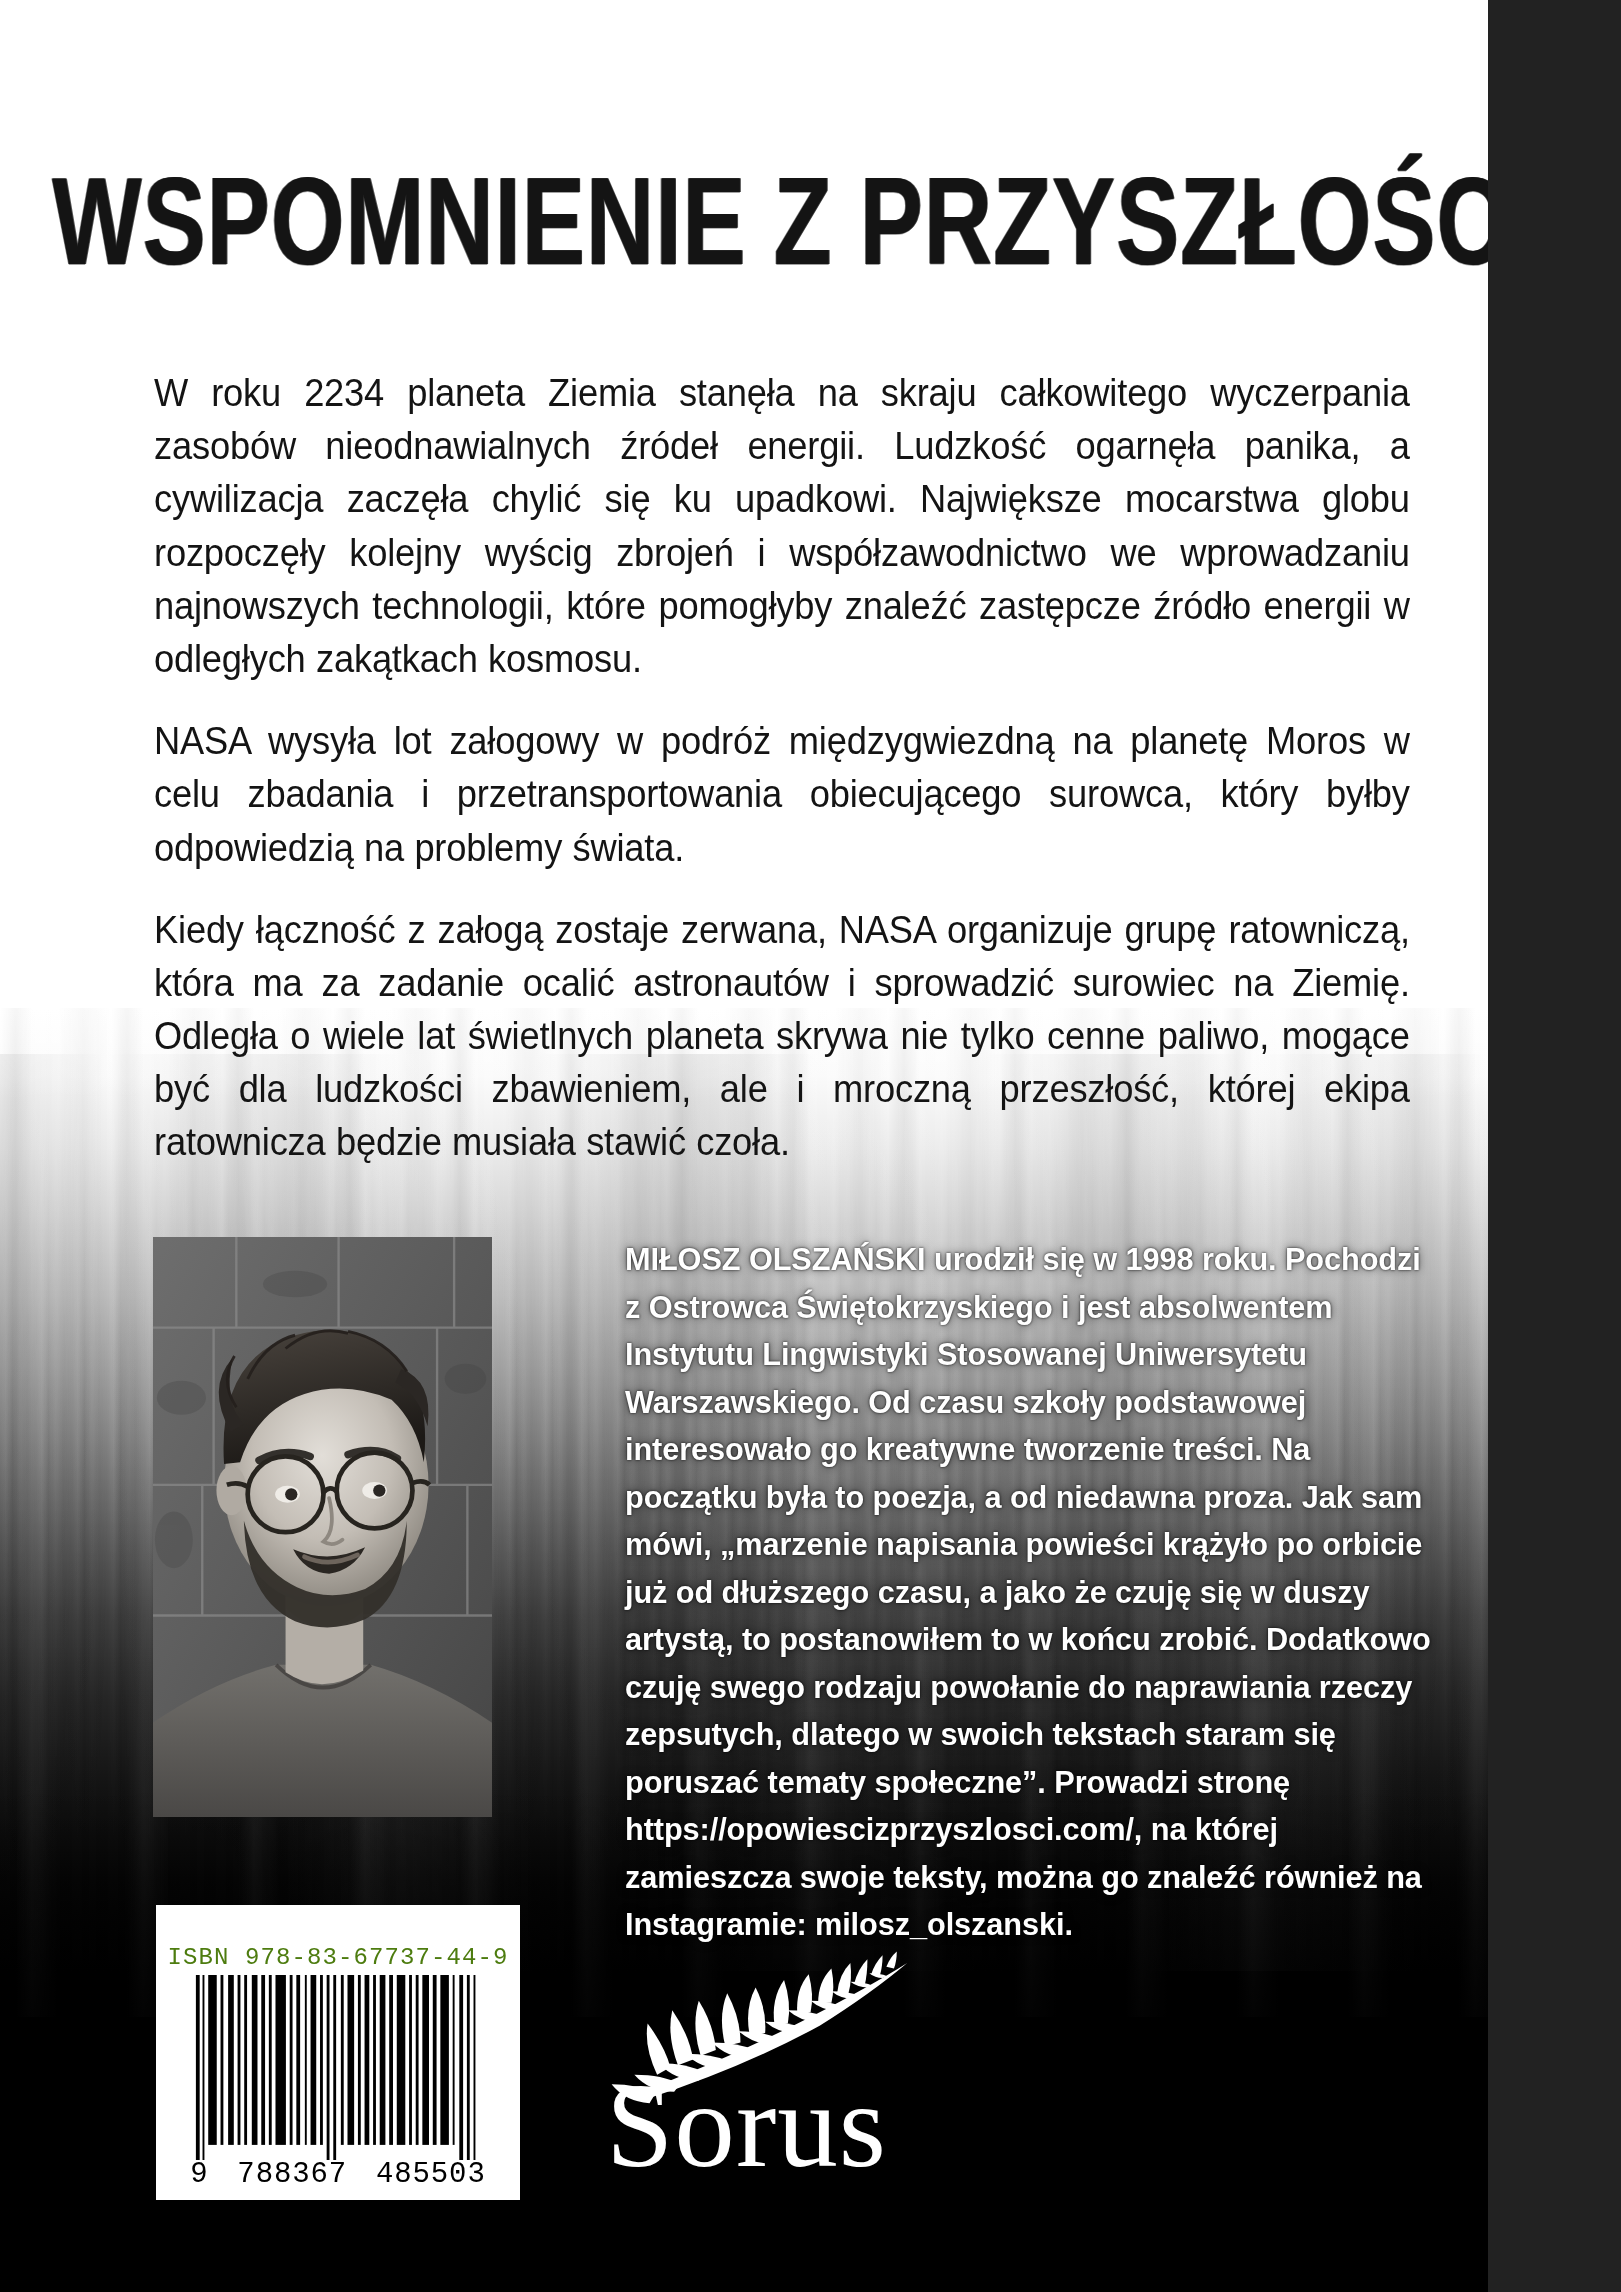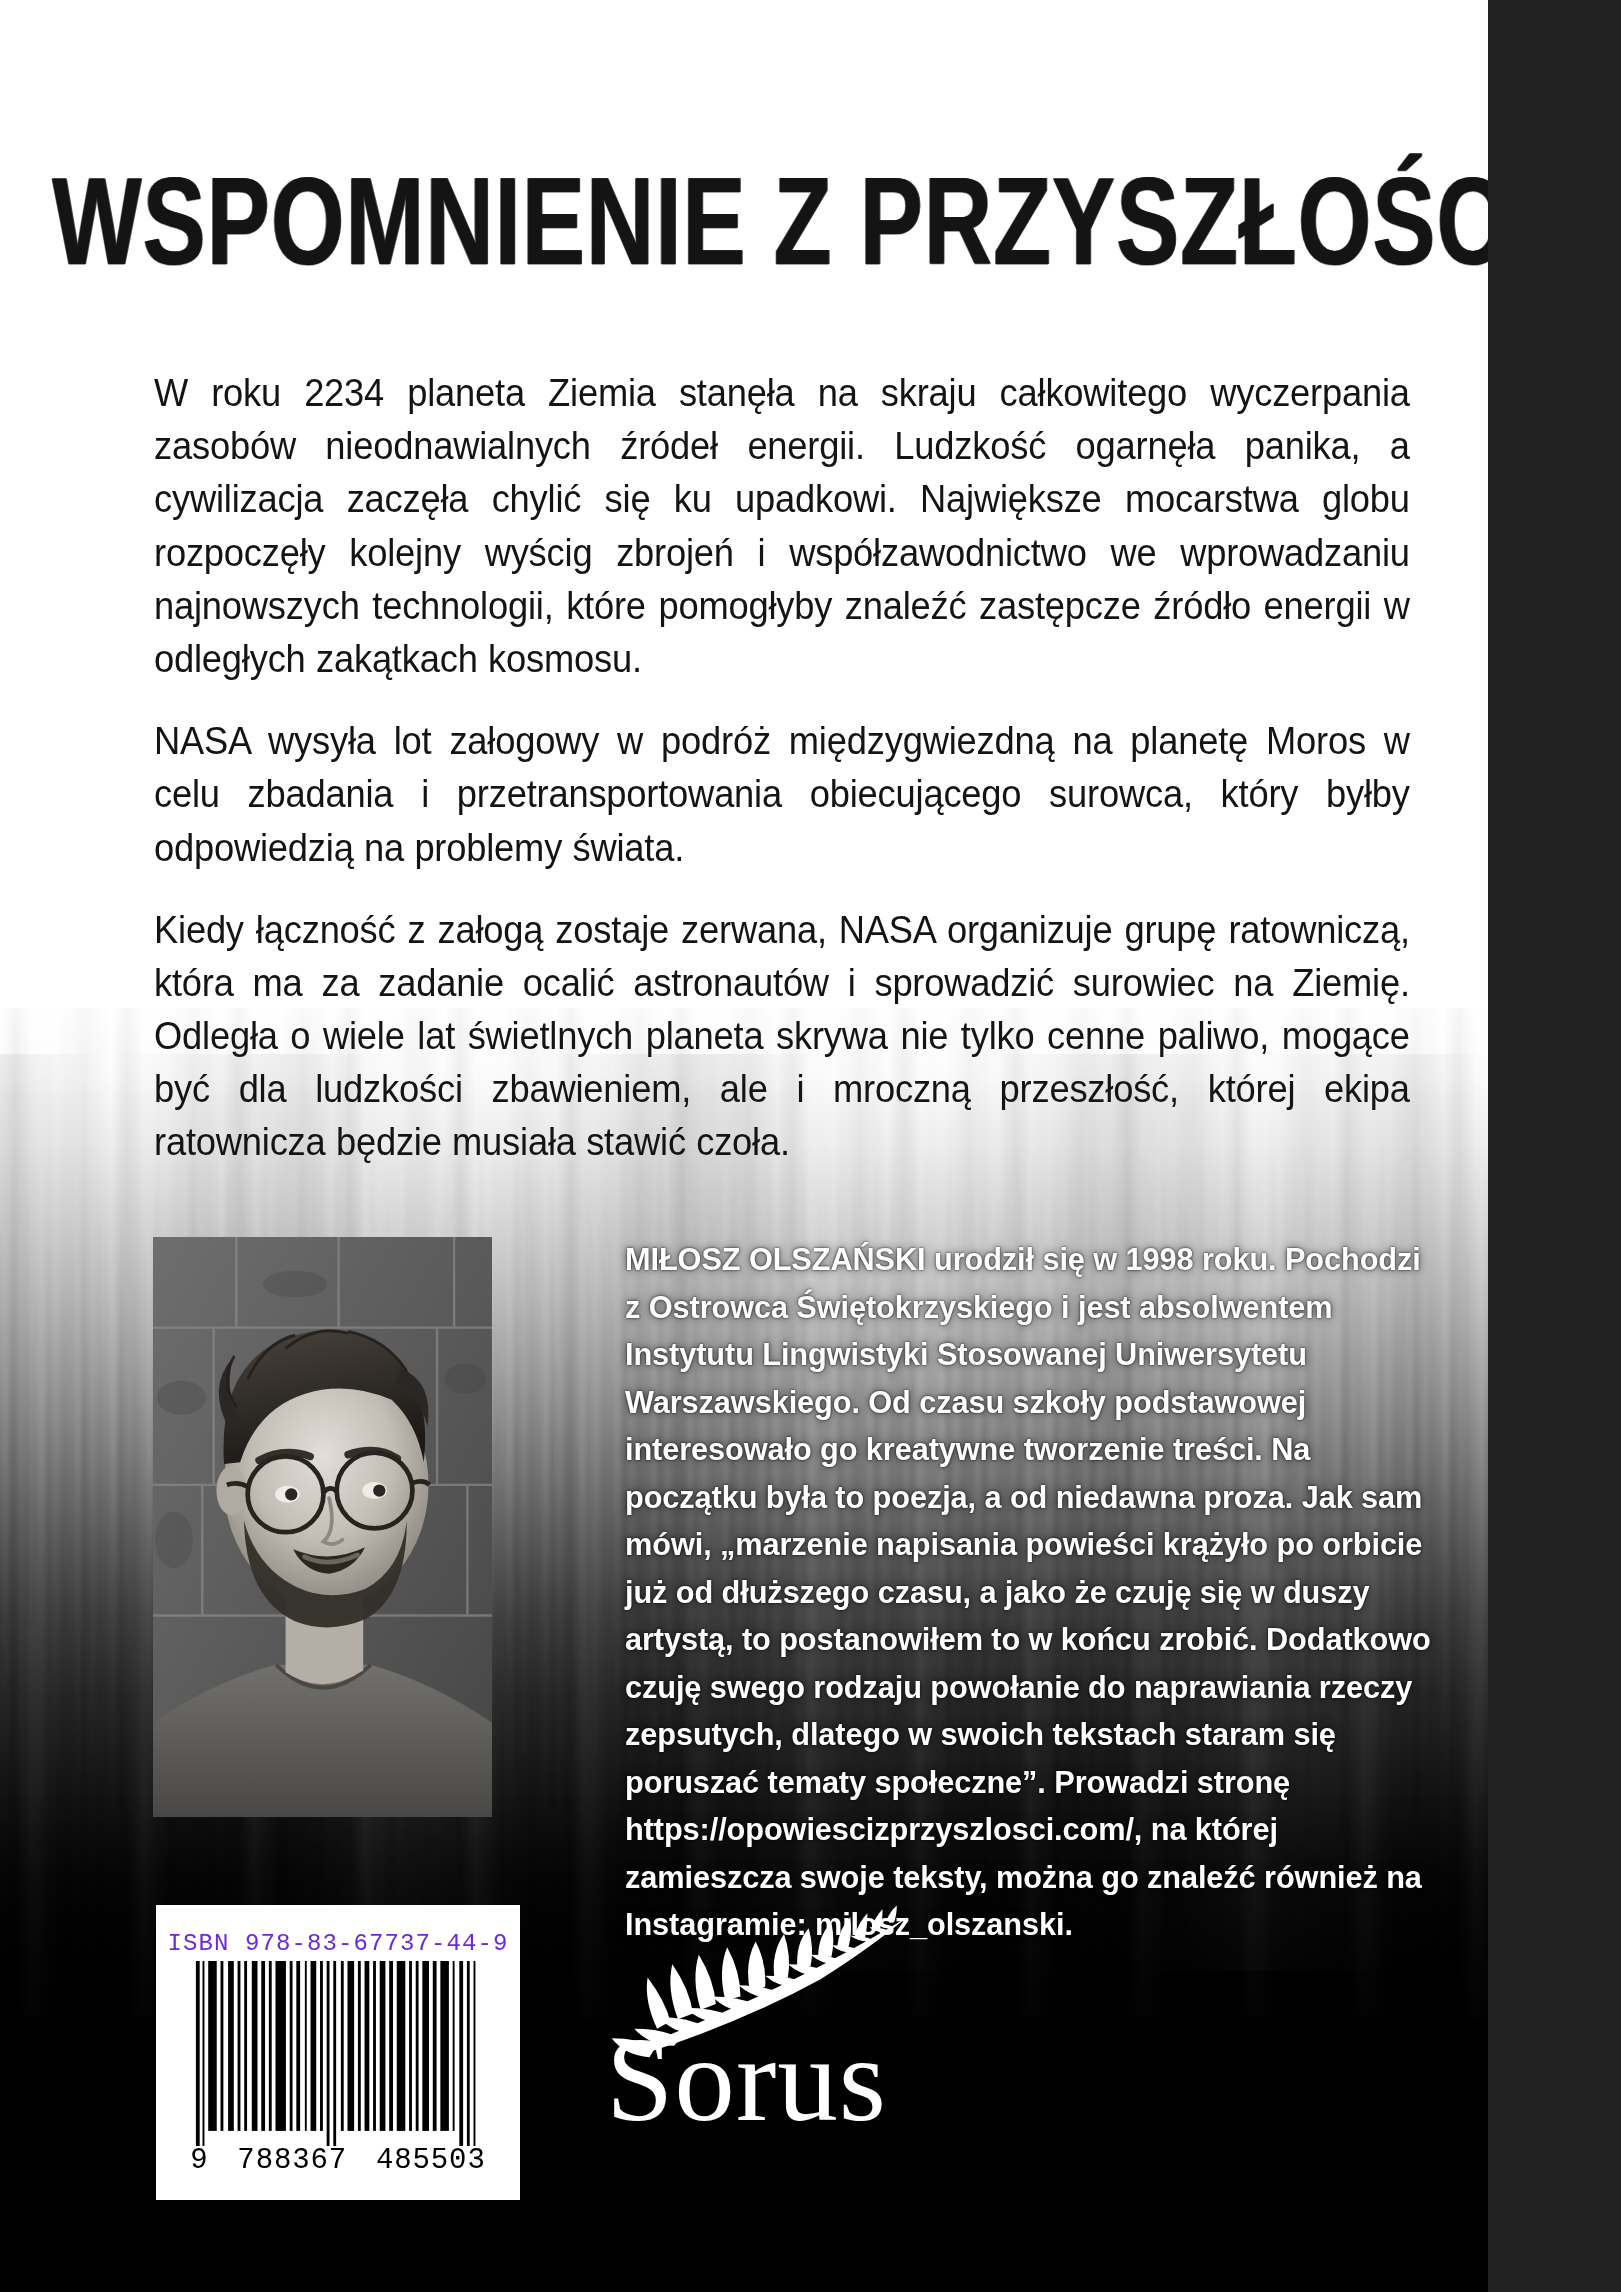--- a/index.html
+++ b/index.html
@@ -196,25 +196,25 @@
     left: 156px;
     top: 1905px;
     width: 364px;
     height: 295px;
     background: #ffffff;
     display: flex;
     flex-direction: column;
     align-items: center;
   }
   .isbn-text {
-    margin-top: 25px;
+    margin-top: 39px;
     font-family: "Liberation Mono", "DejaVu Sans Mono", monospace;
     font-size: 24px;
     letter-spacing: 1.1px;
-    color: #6d28d9;
+    color: #4d7c0f;
     white-space: nowrap;
   }
   .bars {
     margin-top: 3.8px;
     width: 289px;
     height: 185px;
     display: block;
   }
   .barnums {
     margin-top: -1.9px;
@@ -226,21 +226,21 @@
     letter-spacing: 0.9px;
     color: #000;
     padding: 0 3.8px;
     box-sizing: border-box;
   }
 
   
   .logo {
     position: absolute;
     left: 587px;
-    top: 1896px;
+    top: 1942px;
     width: 360px;
     height: 237px;
   }
   .logo svg { display: block; width: 100%; height: 100%; overflow: visible; }
   .logo-word {
     font-family: "Liberation Serif", "DejaVu Serif", serif;
     font-size: 128px;
     fill: #ffffff;
     letter-spacing: 1px;
   }

